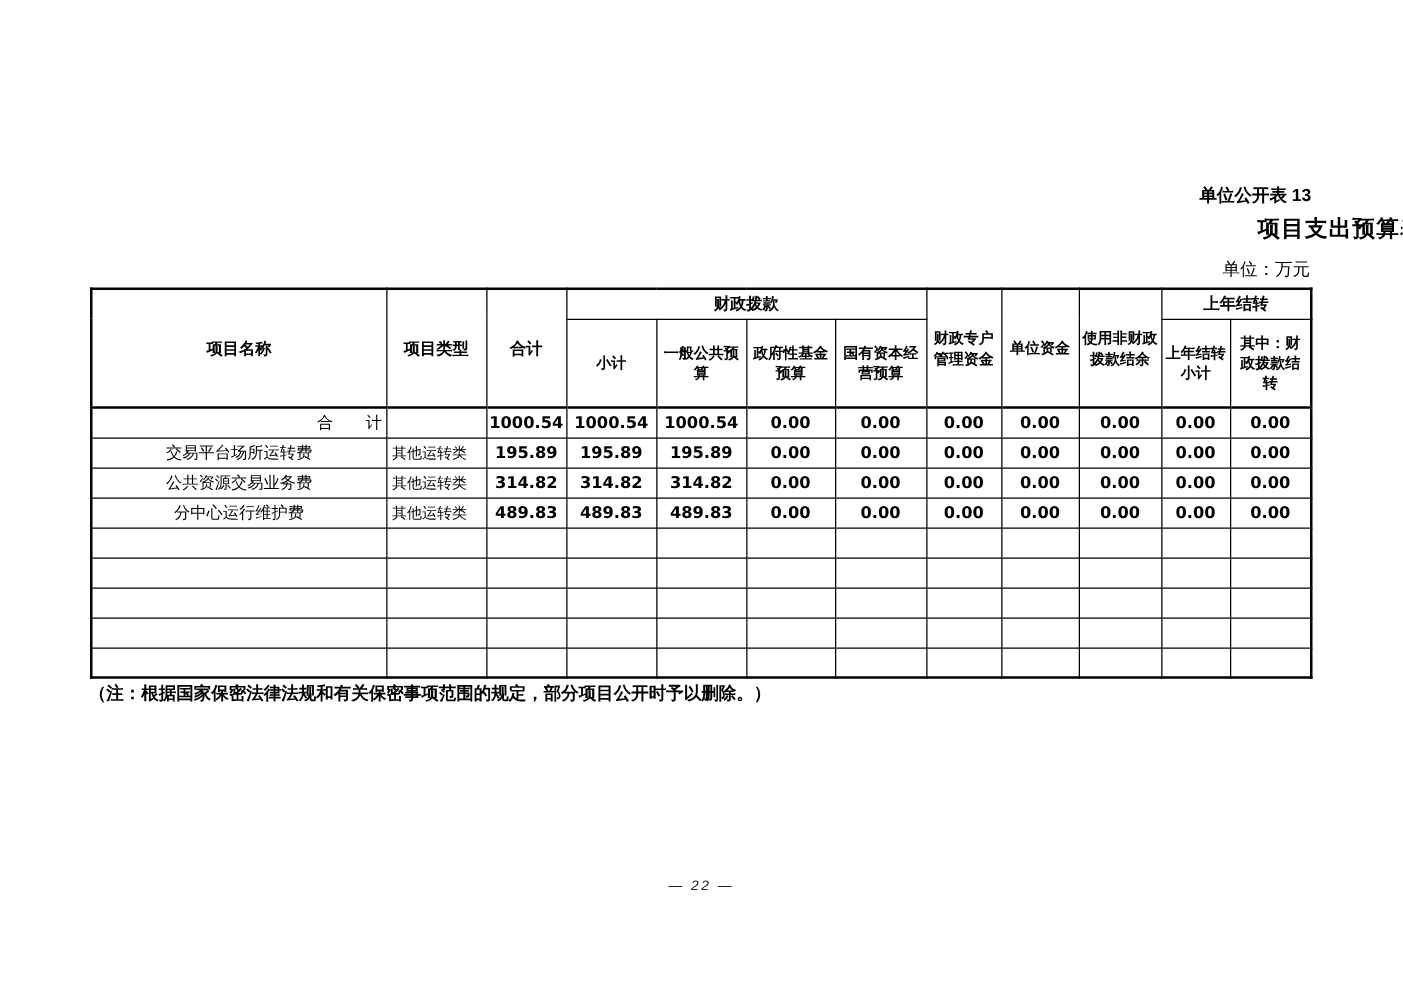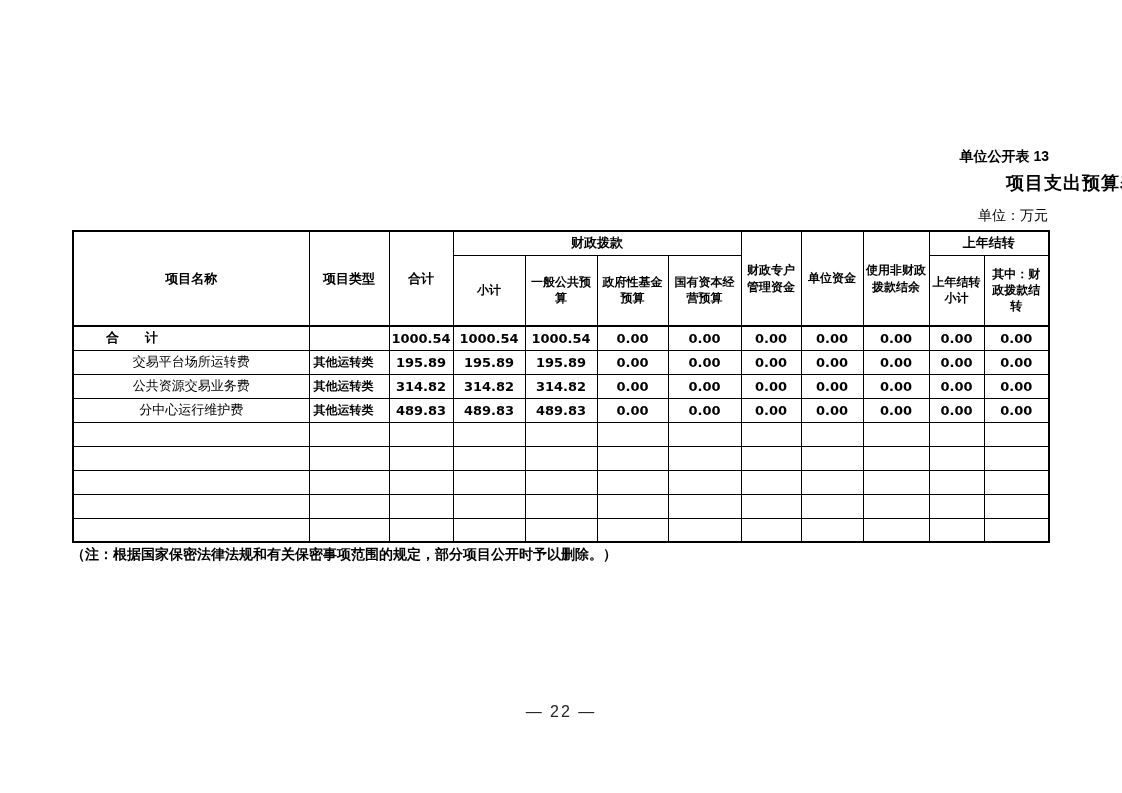--- a/index.html
+++ b/index.html
@@ -43,35 +43,36 @@
   thead tr.group-row { height: 24px; }
   thead tr.sub-row { height: 71px; }
   thead th.th-sub { font-size: 12px; }
   thead tr.sub-row th { border-bottom: 2px solid #000; }
   thead th[rowspan] { border-bottom: 2px solid #000; }
   tbody tr { height: 24px; }
   td.name-cell {
     font-size: 13px; text-align: center; padding: 0 3px;
     white-space: nowrap;
   }
-  td.total-label { text-align: left; font-weight: bold; padding-left: 32px; }
-  td.type-cell { font-size: 12px; text-align: left; padding: 0 4px; white-space: nowrap; font-weight: bold; }
+  td.total-label { text-align: right; font-weight: normal; padding-left: 32px; }
+  td.type-cell { font-size: 12px; text-align: left; padding: 0 4px; white-space: nowrap; }
   td.num-cell {
     font-family: "DejaVu Sans", "Liberation Sans", sans-serif;
     font-size: 13px; font-weight: bold; text-align: center;
     white-space: nowrap;
   }
   .table-note {
     position: absolute; top: 546px; left: 71px;
     font-size: 14px; font-weight: bold; white-space: nowrap; text-align: center;
   }
   .page-number {
     position: absolute; top: 703px; left: 0; width: 100%;
-    text-align: center; font-size: 16px; color: #222;
+    text-align: center; font-size: 11px; color: #222;
     letter-spacing: 2px;
+    font-style: italic;
   }
 </style>
 </head>
 <body>
 
 <div class="doc-label">单位公开表 13</div>
 <div class="doc-title">项目支出预算表</div>
 <div class="unit-label">单位：万元</div>
 
 <table class="budget">

